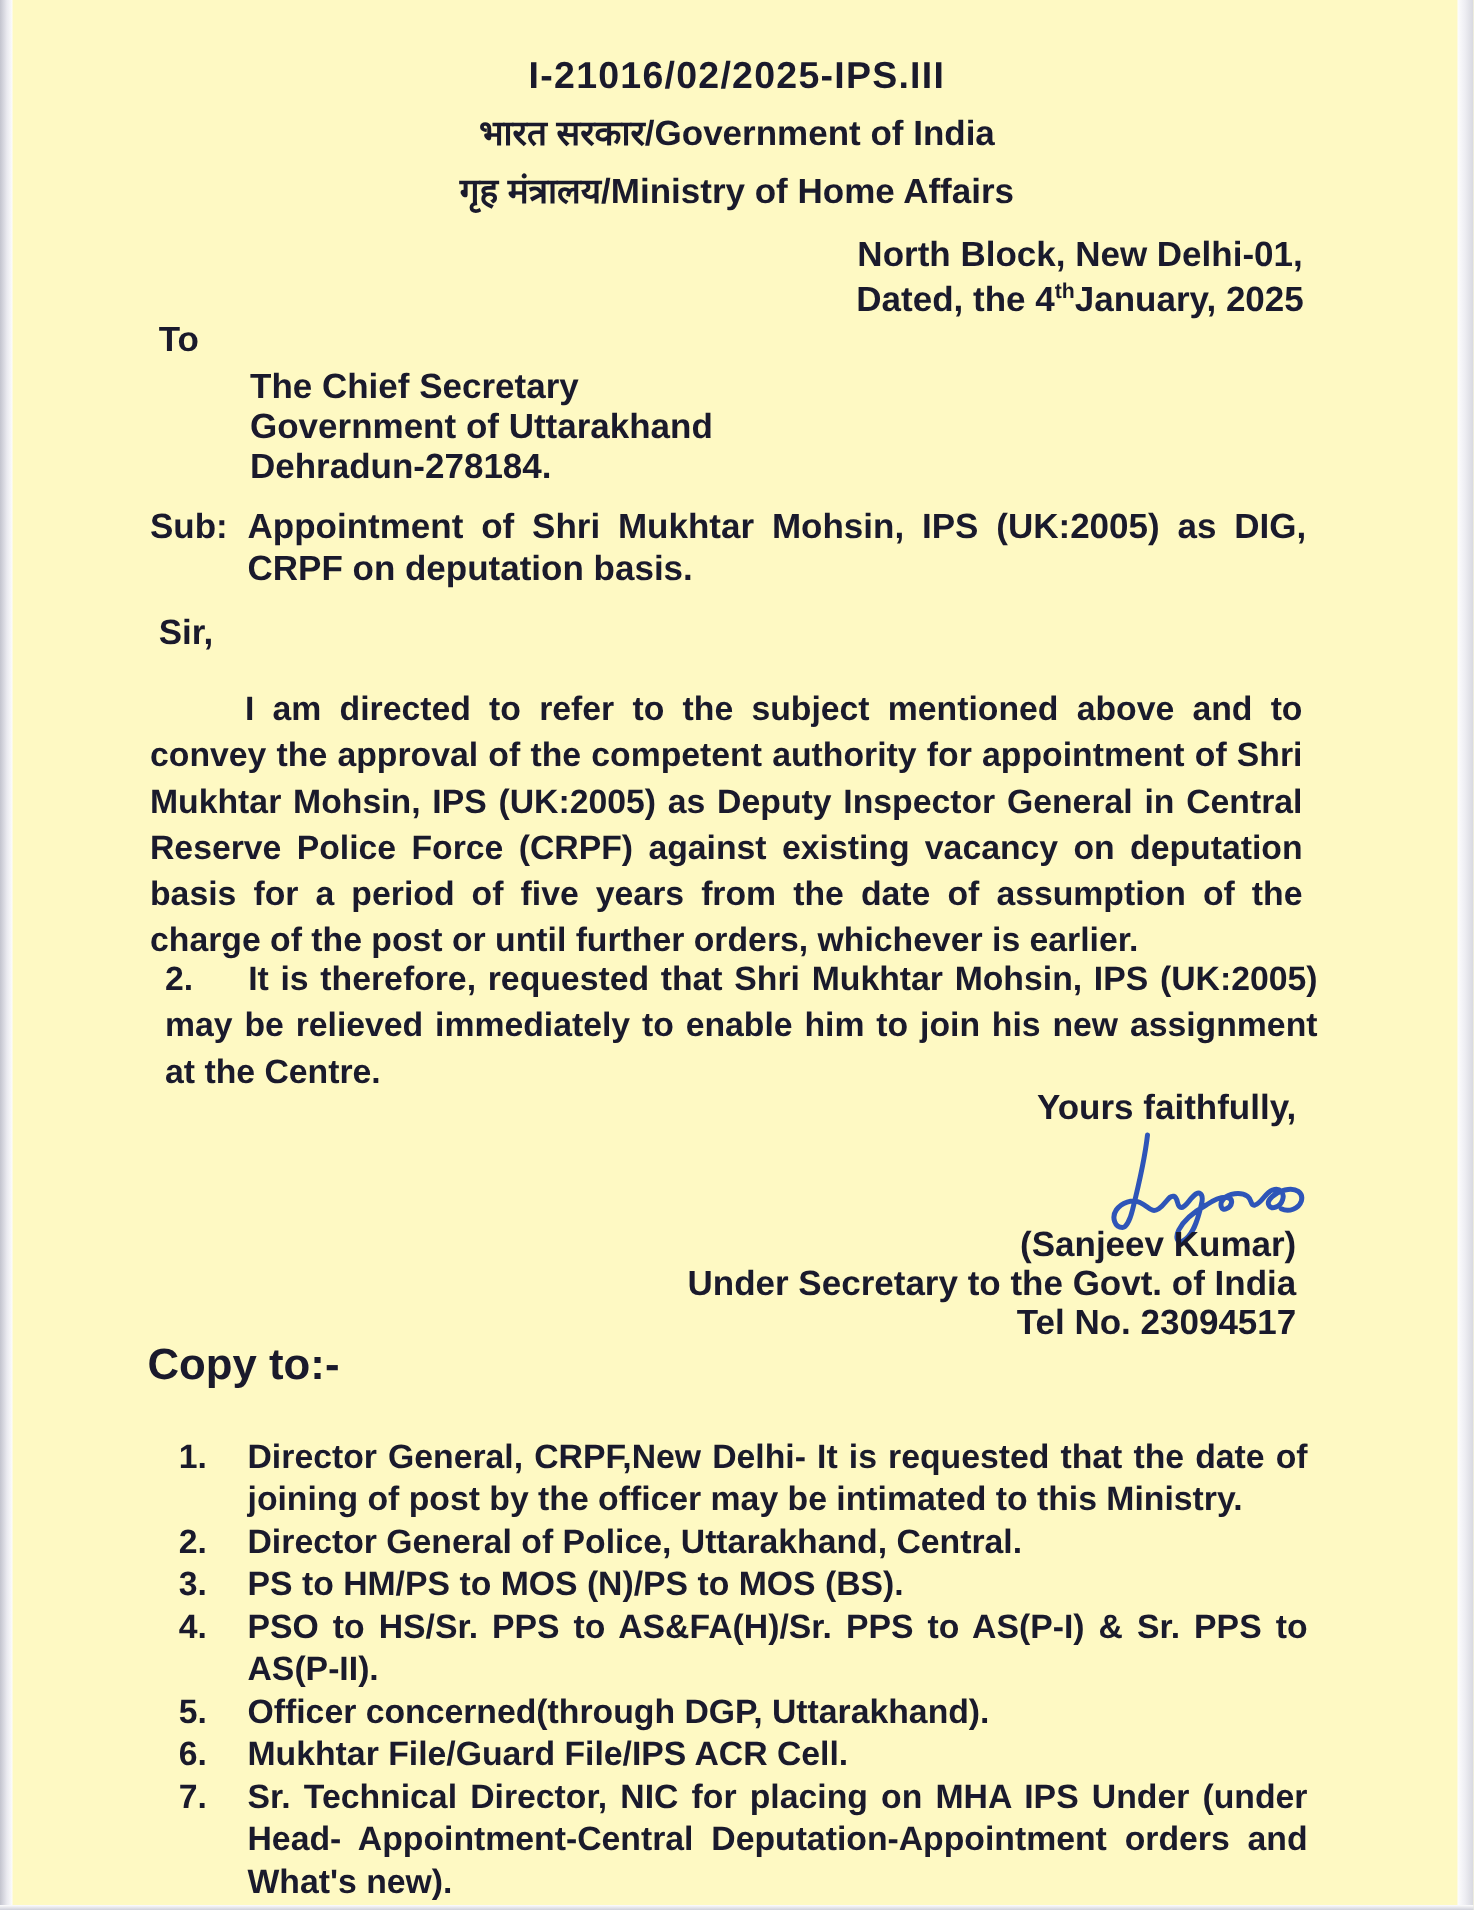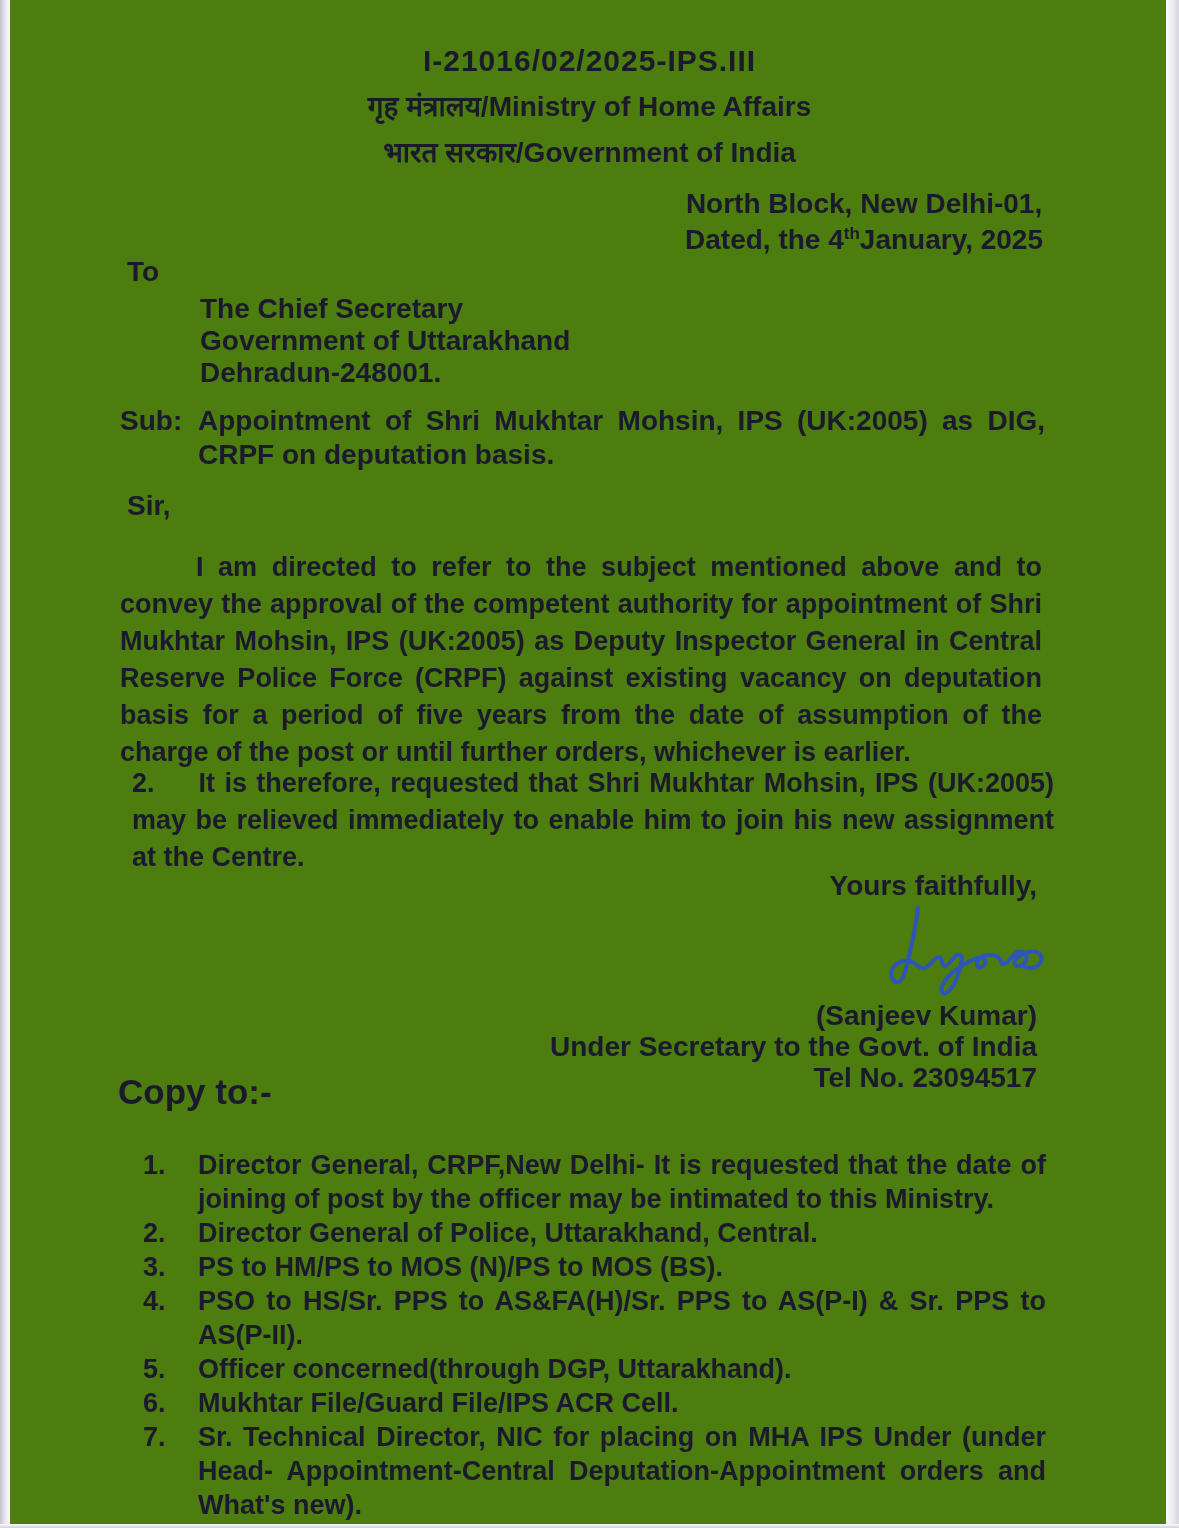--- a/index.html
+++ b/index.html
@@ -1,19 +1,19 @@
 <!DOCTYPE html>
 <html><head>
 <meta charset="utf-8">
 <style>
   html,body{margin:0;padding:0;background:#ffffff;}
   .page{
     position:relative;
     width:1179px;height:1528px;
-    background:#4d7c0f;
+    background:#fef9c3;
     font-family:"Liberation Sans","DejaVu Sans",sans-serif;
     font-weight:bold;
     color:#1a1a2c;
     overflow:hidden;
   }
   .edge-left{position:absolute;left:0;top:0;width:10px;height:100%;
     background:linear-gradient(to right,#c3c4ce 0%,#e9e9ef 55%,#fdfdfe 100%);}
   .edge-right{position:absolute;right:0;top:0;width:13px;height:100%;
     background:linear-gradient(to left,#d6d7df 0%,#eeeef3 55%,#fdfdfe 100%);}
   .edge-bottom{position:absolute;bottom:0;left:0;width:100%;height:4px;
@@ -40,56 +40,56 @@
   .para1{position:absolute;left:120px;top:549px;width:922px;
     font-size:27px;line-height:37px;text-align:justify;text-indent:76px;margin:0;}
   .para2{position:absolute;left:120px;top:753px;width:922px;
     font-size:27px;line-height:37px;text-align:justify;margin:12px;}
   .para2 .gap{display:inline-block;width:44px;}
 
   .closing{position:absolute;right:142px;top:870px;font-size:28px;}
 
   .signature{position:absolute;left:862px;top:902px;}
 
-  .sign-block{position:absolute;right:142px;top:1000px;text-align:right;
+  .sign-block{position:absolute;right:142px;top:980px;text-align:right;
     font-size:28px;line-height:31px;}
 
   .copy-to-label{position:absolute;left:118px;top:1072px;font-size:35px;}
 
   .copy-list{position:absolute;left:143px;top:1148px;width:903px;
     font-size:27px;line-height:34px;}
   .copy-row{display:flex;}
   .copy-num{width:55px;flex:none;}
   .copy-text{flex:1;text-align:justify;}
 </style>
 </head>
 <body>
 
 <div class="page">
   <div class="edge-left"></div>
   <div class="edge-right"></div>
   <div class="edge-bottom"></div>
 
   <div class="header">
     <div class="ref-number">I-21016/02/2025-IPS.III</div>
+    <div class="org-line">भारत सरकार/Government of India</div>
     <div class="org-line">गृह मंत्रालय/Ministry of Home Affairs</div>
-    <div class="org-line">भारत सरकार/Government of India</div>
   </div>
 
   <div class="date-block">
     <div>North Block, New Delhi-01,</div>
     <div><span>Dated, the  4</span><sup>th</sup><span>January, 2025</span></div>
   </div>
 
   <div class="to-label">To</div>
 
   <div class="address-block">
     <div>The Chief Secretary</div>
     <div>Government of Uttarakhand</div>
-    <div>Dehradun-248001.</div>
+    <div>Dehradun-278184.</div>
   </div>
 
   <div class="subject-row">
     <div class="subject-label">Sub:</div>
     <div class="subject-text">Appointment of Shri Mukhtar Mohsin, IPS (UK:2005) as DIG, CRPF on deputation basis.</div>
   </div>
 
   <div class="salutation">Sir,</div>
 
   <p class="para1">I am directed to refer to the subject mentioned above and to convey the approval of the competent authority for appointment of Shri Mukhtar Mohsin, IPS (UK:2005) as Deputy Inspector General in Central Reserve Police Force (CRPF)  against existing vacancy on deputation basis for a period of five years from the date of assumption of the charge of the post or until further orders, whichever is earlier.</p>

